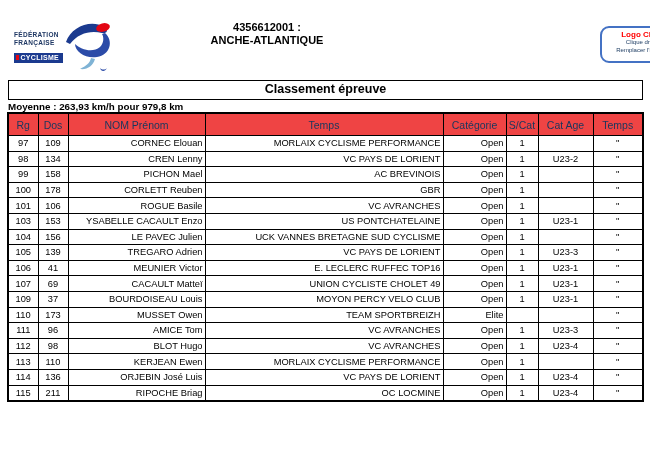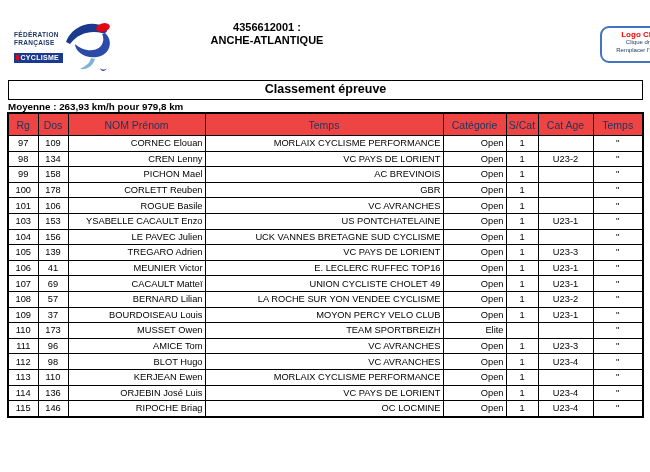--- a/index.html
+++ b/index.html
@@ -213,30 +213,20 @@
         <td class="col-rg">107</td>
         <td class="col-dos">69</td>
         <td class="col-nom">CACAULT Matteï</td>
         <td class="col-equipe">UNION CYCLISTE CHOLET 49</td>
         <td class="col-categorie">Open</td>
         <td class="col-scat">1</td>
         <td class="col-cat_age">U23-1</td>
         <td class="col-temps">"</td>
       </tr>
       <tr>
-        <td class="col-rg">108</td>
-        <td class="col-dos">57</td>
-        <td class="col-nom">BERNARD Lilian</td>
-        <td class="col-equipe">LA ROCHE SUR YON VENDEE CYCLISME</td>
-        <td class="col-categorie">Open</td>
-        <td class="col-scat">1</td>
-        <td class="col-cat_age">U23-2</td>
-        <td class="col-temps">"</td>
-      </tr>
-      <tr>
         <td class="col-rg">109</td>
         <td class="col-dos">37</td>
         <td class="col-nom">BOURDOISEAU Louis</td>
         <td class="col-equipe">MOYON PERCY VELO CLUB</td>
         <td class="col-categorie">Open</td>
         <td class="col-scat">1</td>
         <td class="col-cat_age">U23-1</td>
         <td class="col-temps">"</td>
       </tr>
       <tr>
@@ -284,21 +274,21 @@
         <td class="col-dos">136</td>
         <td class="col-nom">ORJEBIN José Luis</td>
         <td class="col-equipe">VC PAYS DE LORIENT</td>
         <td class="col-categorie">Open</td>
         <td class="col-scat">1</td>
         <td class="col-cat_age">U23-4</td>
         <td class="col-temps">"</td>
       </tr>
       <tr>
         <td class="col-rg">115</td>
-        <td class="col-dos">146</td>
+        <td class="col-dos">211</td>
         <td class="col-nom">RIPOCHE Briag</td>
         <td class="col-equipe">OC LOCMINE</td>
         <td class="col-categorie">Open</td>
         <td class="col-scat">1</td>
         <td class="col-cat_age">U23-4</td>
         <td class="col-temps">"</td>
       </tr>
     </tbody>
 </table>
 

